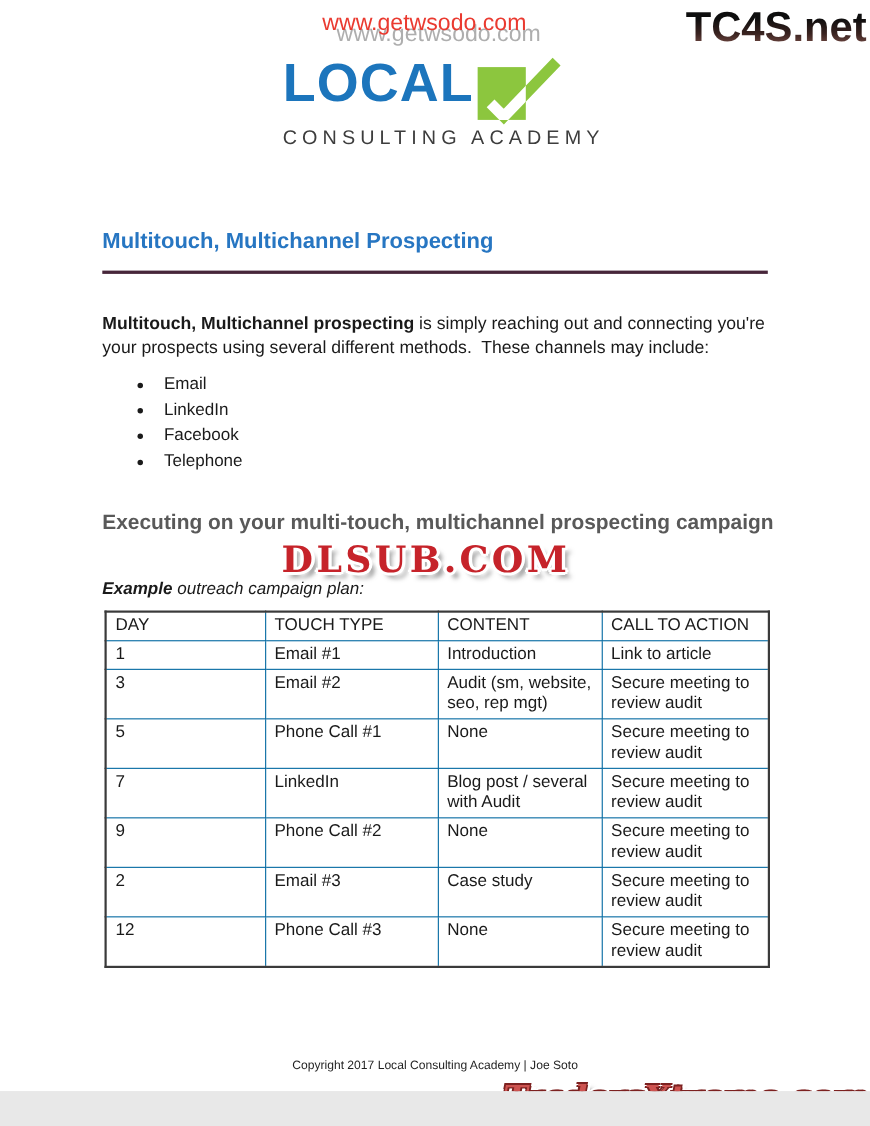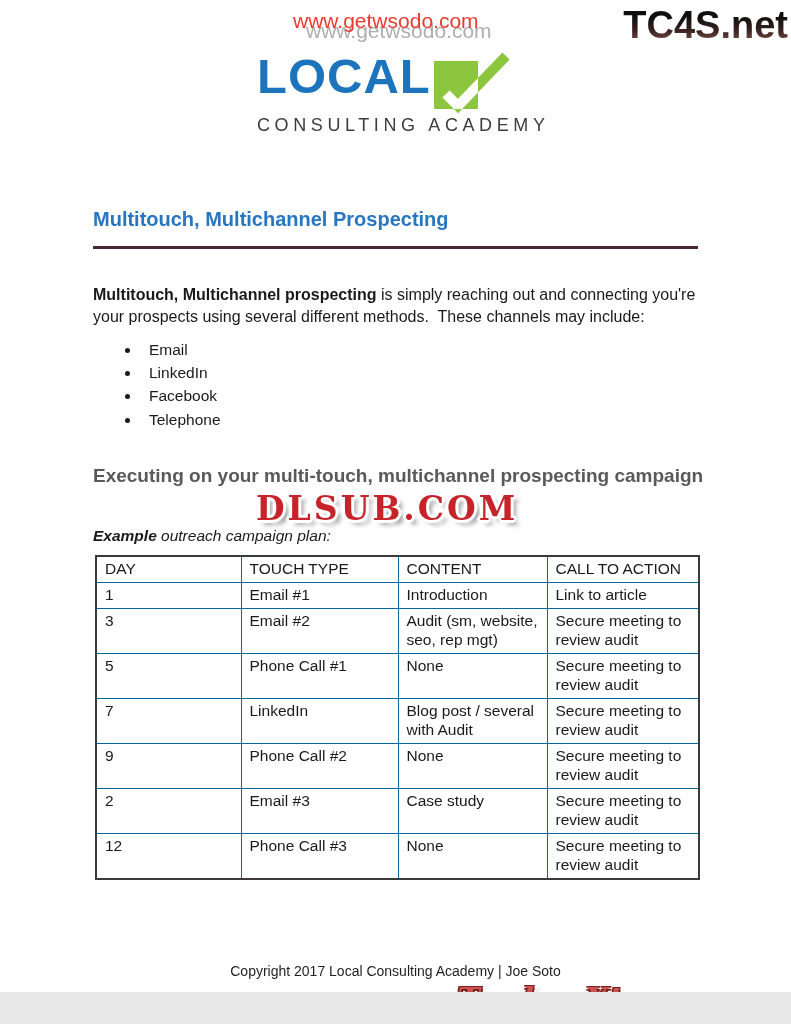--- a/index.html
+++ b/index.html
@@ -96,21 +96,21 @@
   .campaign-table col.c1 { width: 145px; }
   .campaign-table col.c2 { width: 157px; }
   .campaign-table col.c3 { width: 149px; }
   .campaign-table col.c4 { width: 152px; }
   .campaign-table tr.hdr th { height: 26px; }
   .campaign-table tr.single td { height: 26px; }
   .campaign-table tr.double td { height: 43px; }
 
   .footer-copy {
     position: absolute; left: 0; top: 963px; width: 100%;
-    text-align: center; font-size: 14px; color: #1f1f1f;
+    text-align: center; font-size: 11px; color: #1f1f1f;
   }
 
   
   .wm-traders {
     position: absolute; right: 2px; top: 981px;
     font-family: "DejaVu Serif", serif;
     font-size: 30px; font-weight: 700; font-style: italic; letter-spacing: 0px;
     color: #cd5350;
     text-shadow:
       -1.5px -1.5px 0 #7c2120, 1.5px -1.5px 0 #7c2120, -1.5px 1.5px 0 #7c2120, 1.5px 1.5px 0 #7c2120,

